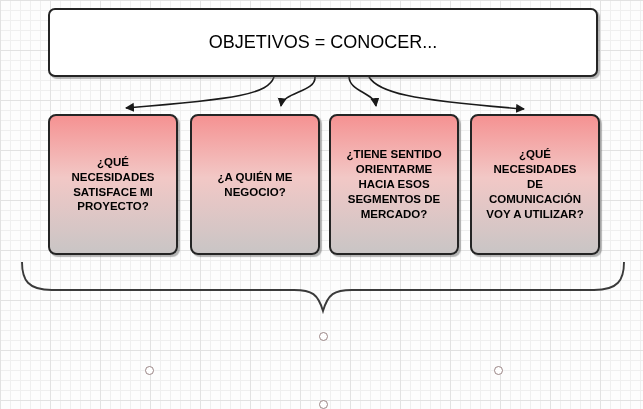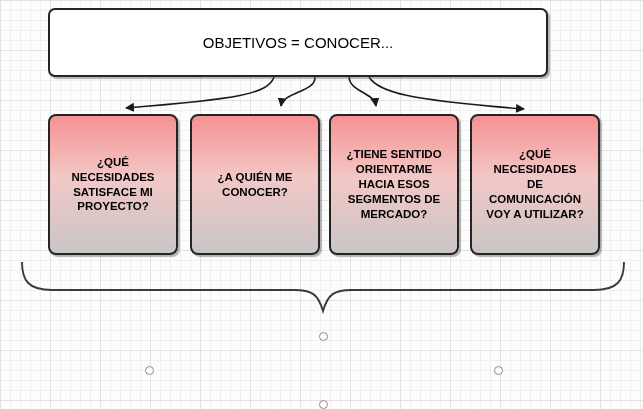--- a/index.html
+++ b/index.html
@@ -19,24 +19,24 @@
   }
   .node{
     position:absolute;
     border:2px solid #242424;
     display:flex;align-items:center;justify-content:center;
     text-align:center;
     color:#000;
     box-shadow:2px 2px 1px rgba(90,90,90,0.45);
   }
   #title-box{
-    left:48px;top:8px;width:500px;height:69px;
+    left:48px;top:8px;width:550px;height:69px;
     border-radius:7px;
     background:#ffffff;
-    font-size:15px;font-weight:400;
+    font-size:18px;font-weight:400;
   }
   .q-box{
     top:114px;width:130px;height:141px;
     border-radius:8px;
     background:linear-gradient(to bottom,#f59292 0%,#f2c8c6 45%,#c9c5c5 100%);
     font-size:11.5px;font-weight:700;line-height:1.3;
     padding:0 6px;
   }
   #q-box-0{left:48px;}
   #q-box-1{left:190px;}
@@ -83,21 +83,21 @@
   </div>
 
   <div class="node q-box" id="q-box-0">
     <span class="multiline">¿QUÉ
 NECESIDADES
 SATISFACE MI
 PROYECTO?</span>
   </div>
   <div class="node q-box" id="q-box-1">
     <span class="multiline">¿A QUIÉN ME
-CONOCER?</span>
+NEGOCIO?</span>
   </div>
   <div class="node q-box" id="q-box-2">
     <span class="multiline">¿TIENE SENTIDO
 ORIENTARME
 HACIA ESOS
 SEGMENTOS DE
 MERCADO?</span>
   </div>
   <div class="node q-box" id="q-box-3">
     <span class="multiline">¿QUÉ NECESIDADES

